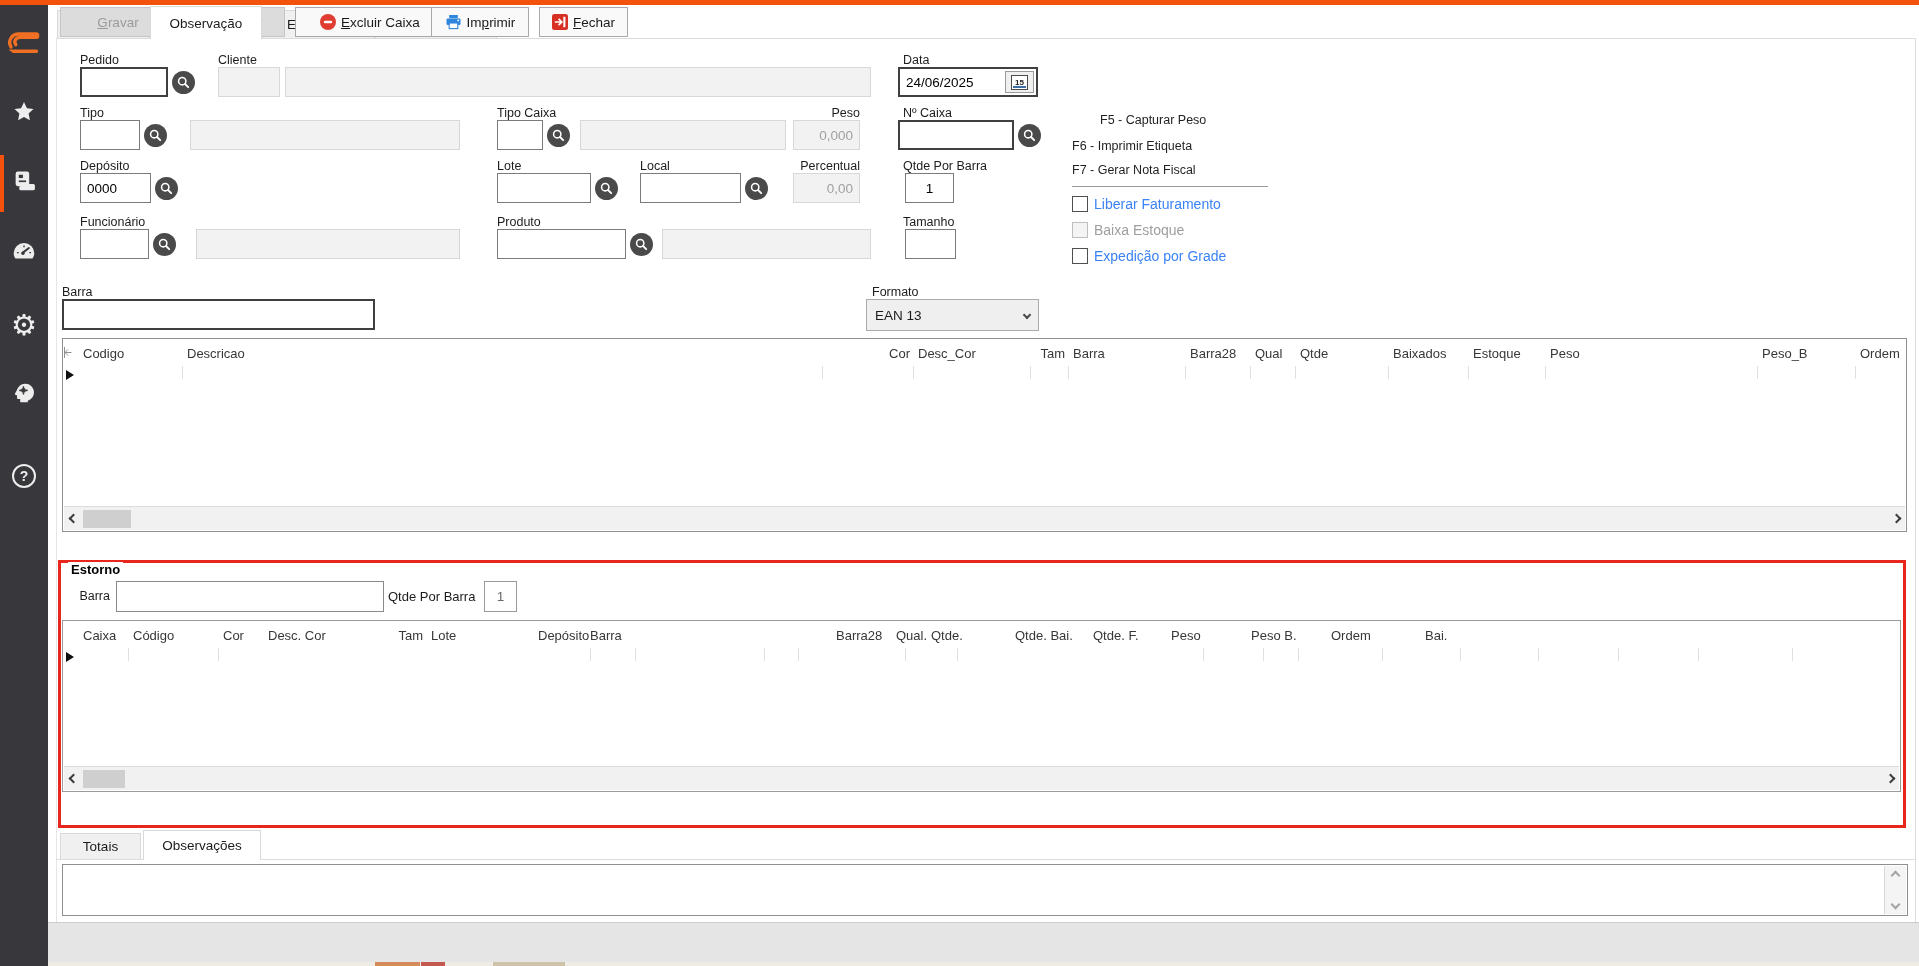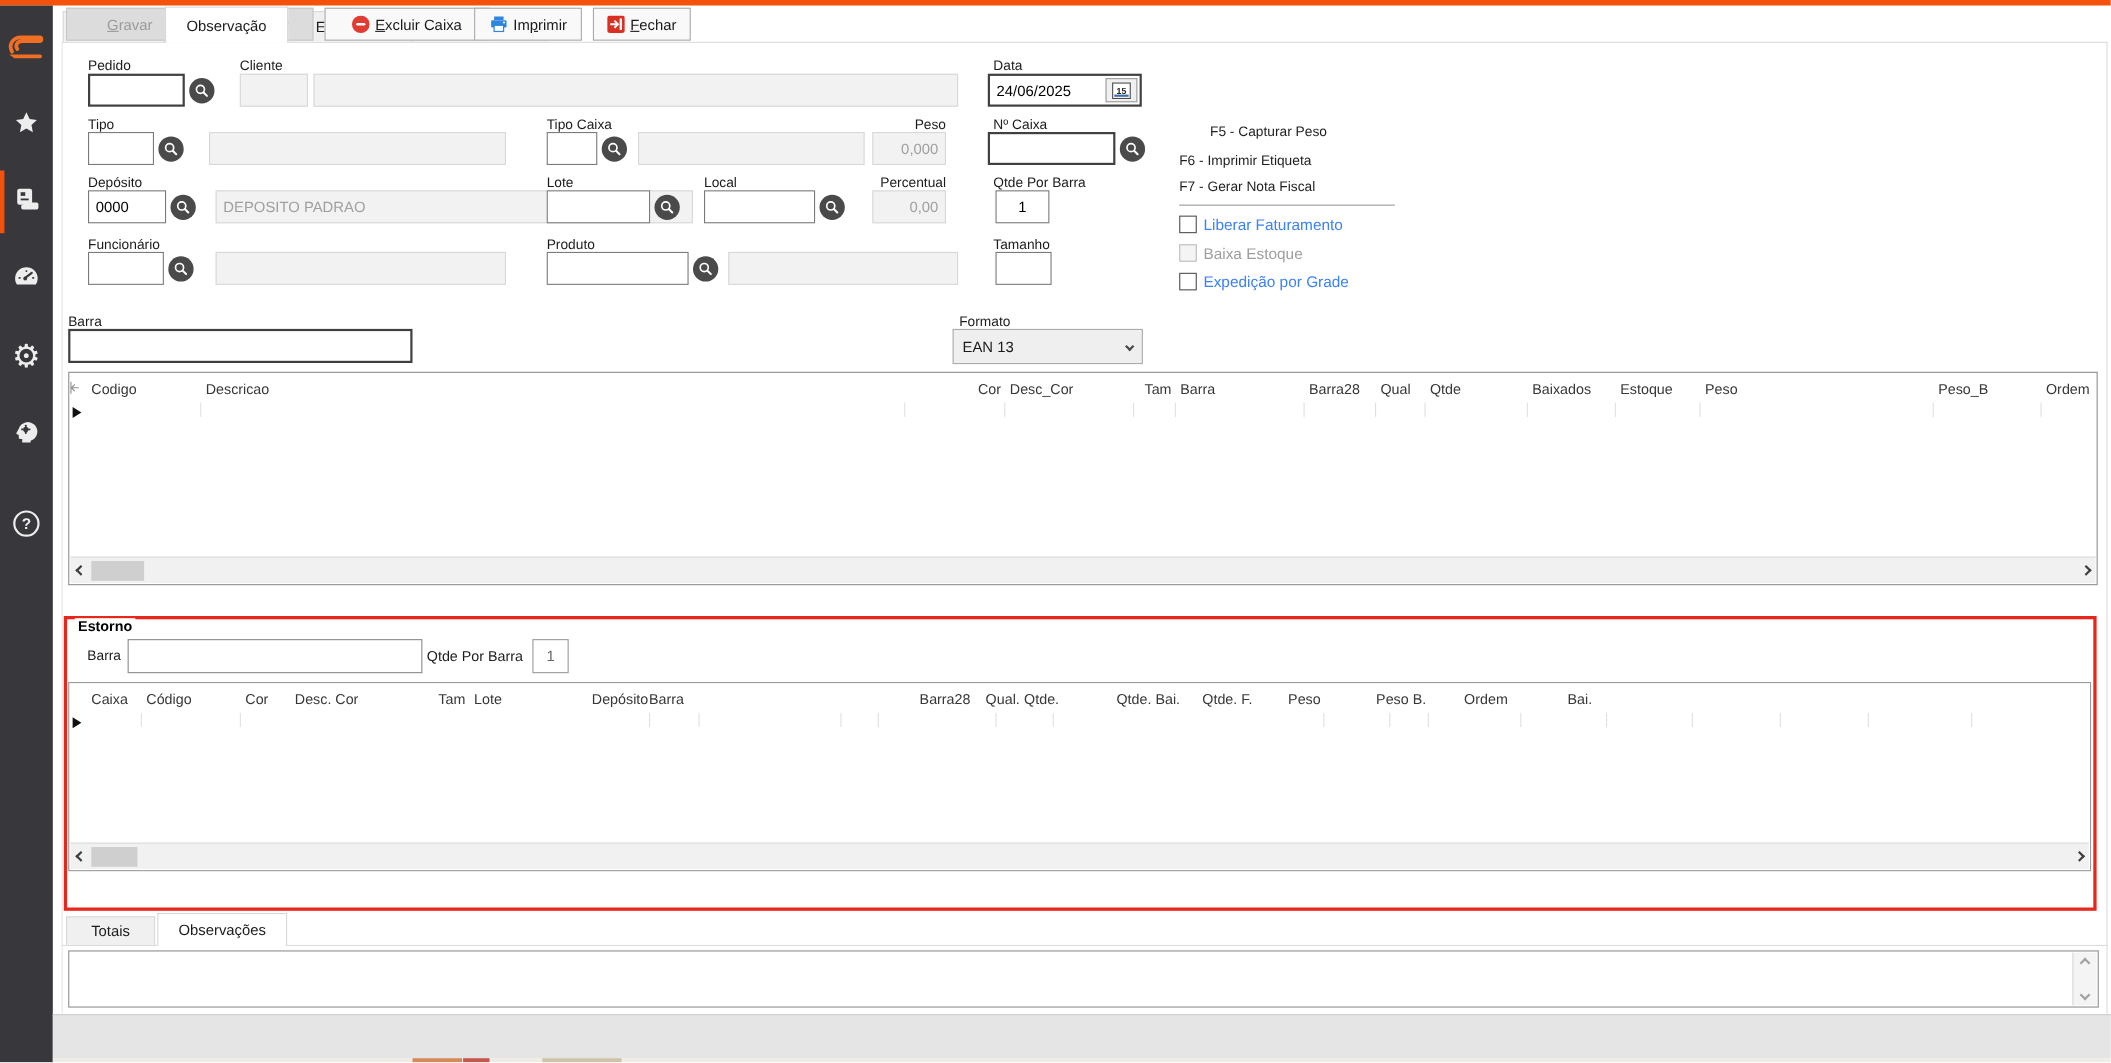--- a/index.html
+++ b/index.html
@@ -243,21 +243,20 @@
   </div>
 
   <div class="lbl" style="left:80px;top:159px;">Depósito</div>
   <input class="inp abs" style="left: 80px; top: 173px; width: 71px; height: 30px;" value="0000">
   <button class="magbtn" style="left:155px;top:177px;">
     <svg width="17" height="17" viewBox="0 0 20 20">
         <circle cx="8.5" cy="8.5" r="4.3" fill="none" stroke="#fff" stroke-width="1.8"></circle>
         <line x1="11.8" y1="11.8" x2="15.5" y2="15.5" stroke="#fff" stroke-width="2.2" stroke-linecap="round"></line>
       </svg>
   </button>
-  <input class="inp dis abs" style="left: 196px; top: 173px; width: 434px; height: 30px;" readonly="" value="DEPOSITO PADRAO">
 
   <div class="lbl" style="left:497px;top:159px;">Lote</div>
   <input class="inp abs" style="left: 497px; top: 173px; width: 94px; height: 30px;" value="">
   <button class="magbtn" style="left:595px;top:177px;">
     <svg width="17" height="17" viewBox="0 0 20 20">
         <circle cx="8.5" cy="8.5" r="4.3" fill="none" stroke="#fff" stroke-width="1.8"></circle>
         <line x1="11.8" y1="11.8" x2="15.5" y2="15.5" stroke="#fff" stroke-width="2.2" stroke-linecap="round"></line>
       </svg>
   </button>
 

